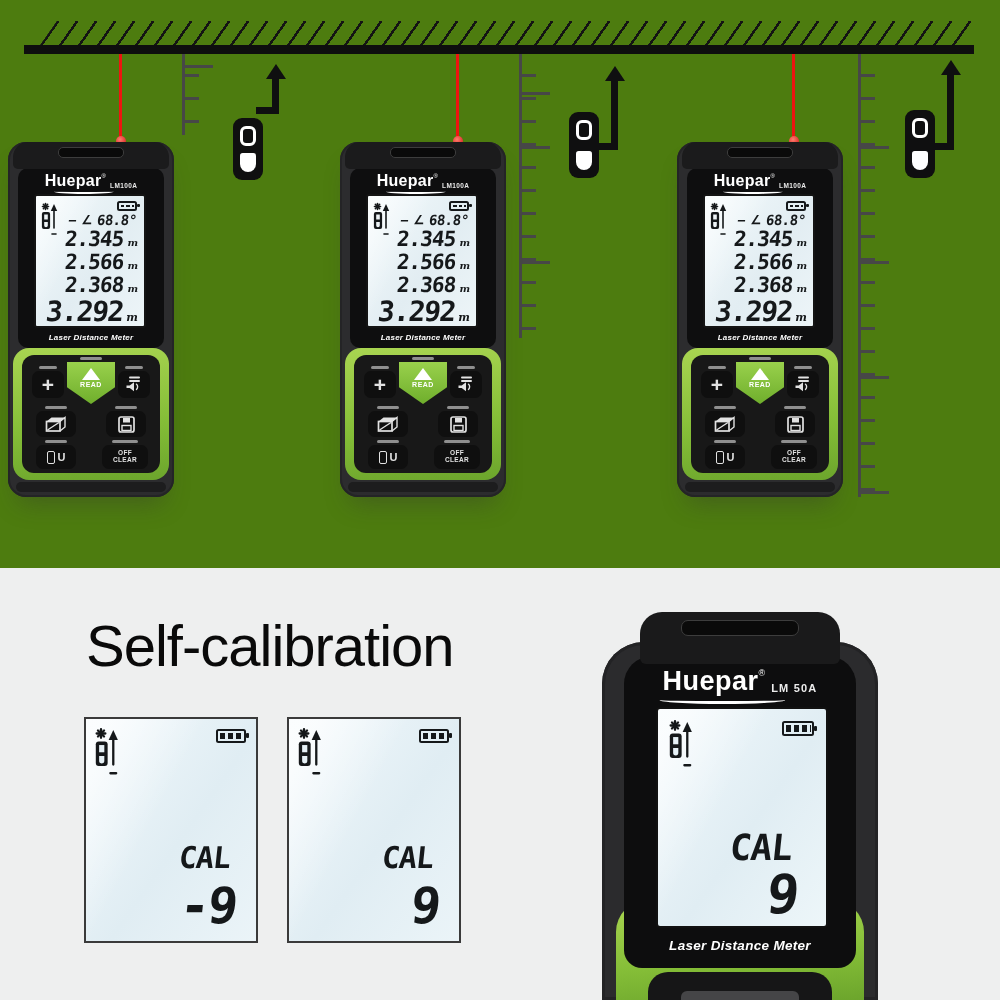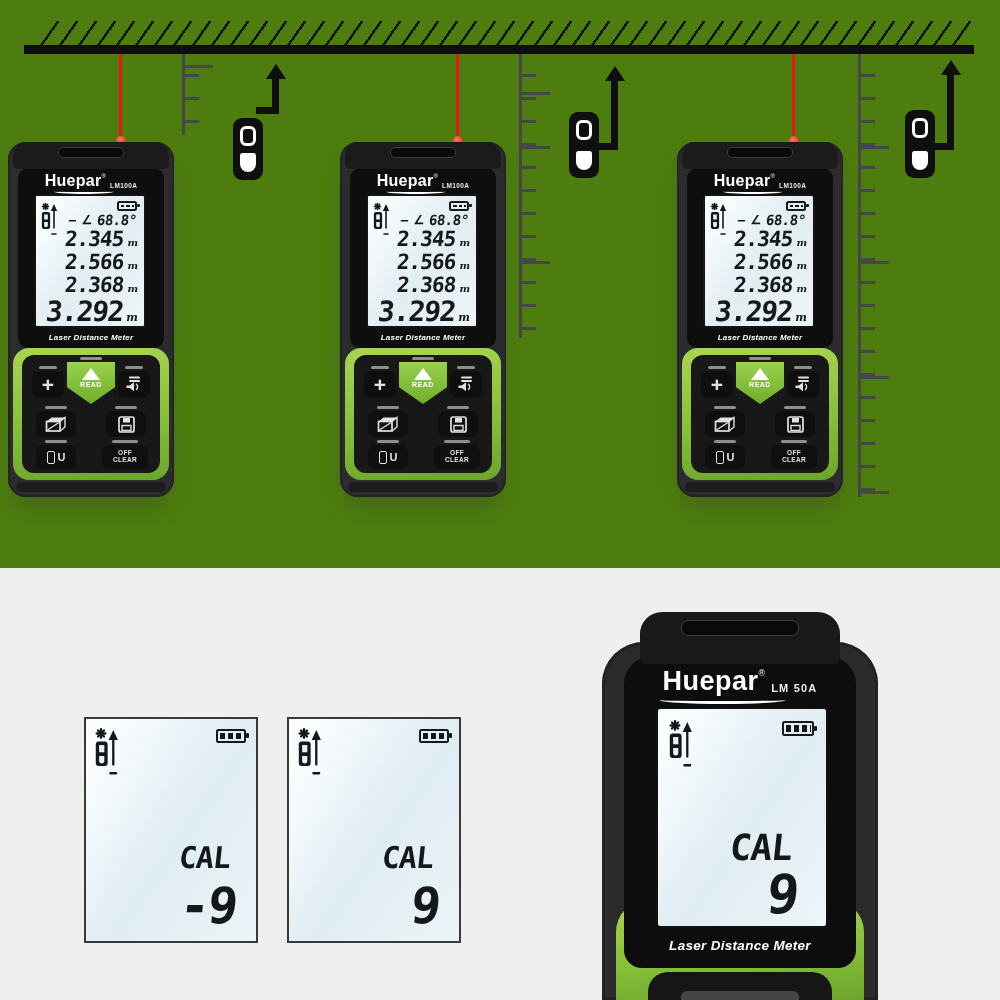--- a/index.html
+++ b/index.html
@@ -477,20 +477,21 @@
         <div class="key key-off">
             <span>OFF</span>
             <span>CLEAR</span>
           </div>
       </div>
     </div>
     <div class="dev-base"></div>
   </div>
 
   <div class="gray-section"></div>
+  <h1 class="section-heading">Self-calibration</h1>
 
   <div class="panel" style="left:84px">
     <svg class="laser-ref" width="27" height="52" viewBox="0 0 18 36">
       <g stroke="#15181a" stroke-width="1.6" stroke-linecap="round">
         <line x1="4.5" y1="1.5" x2="4.5" y2="7.5"></line>
           <line x1="1.5" y1="4.5" x2="7.5" y2="4.5"></line>
         <line x1="2.4" y1="2.4" x2="6.6" y2="6.6"></line>
           <line x1="6.6" y1="2.4" x2="2.4" y2="6.6"></line>
         <line x1="13" y1="26" x2="13" y2="8"></line>
           <line x1="11" y1="32" x2="15" y2="32"></line>

